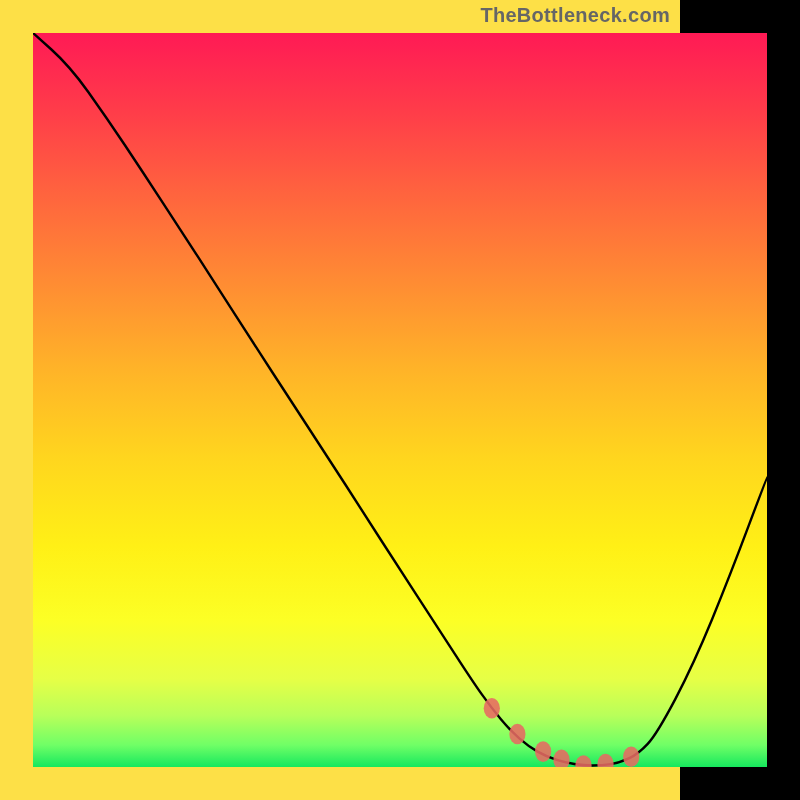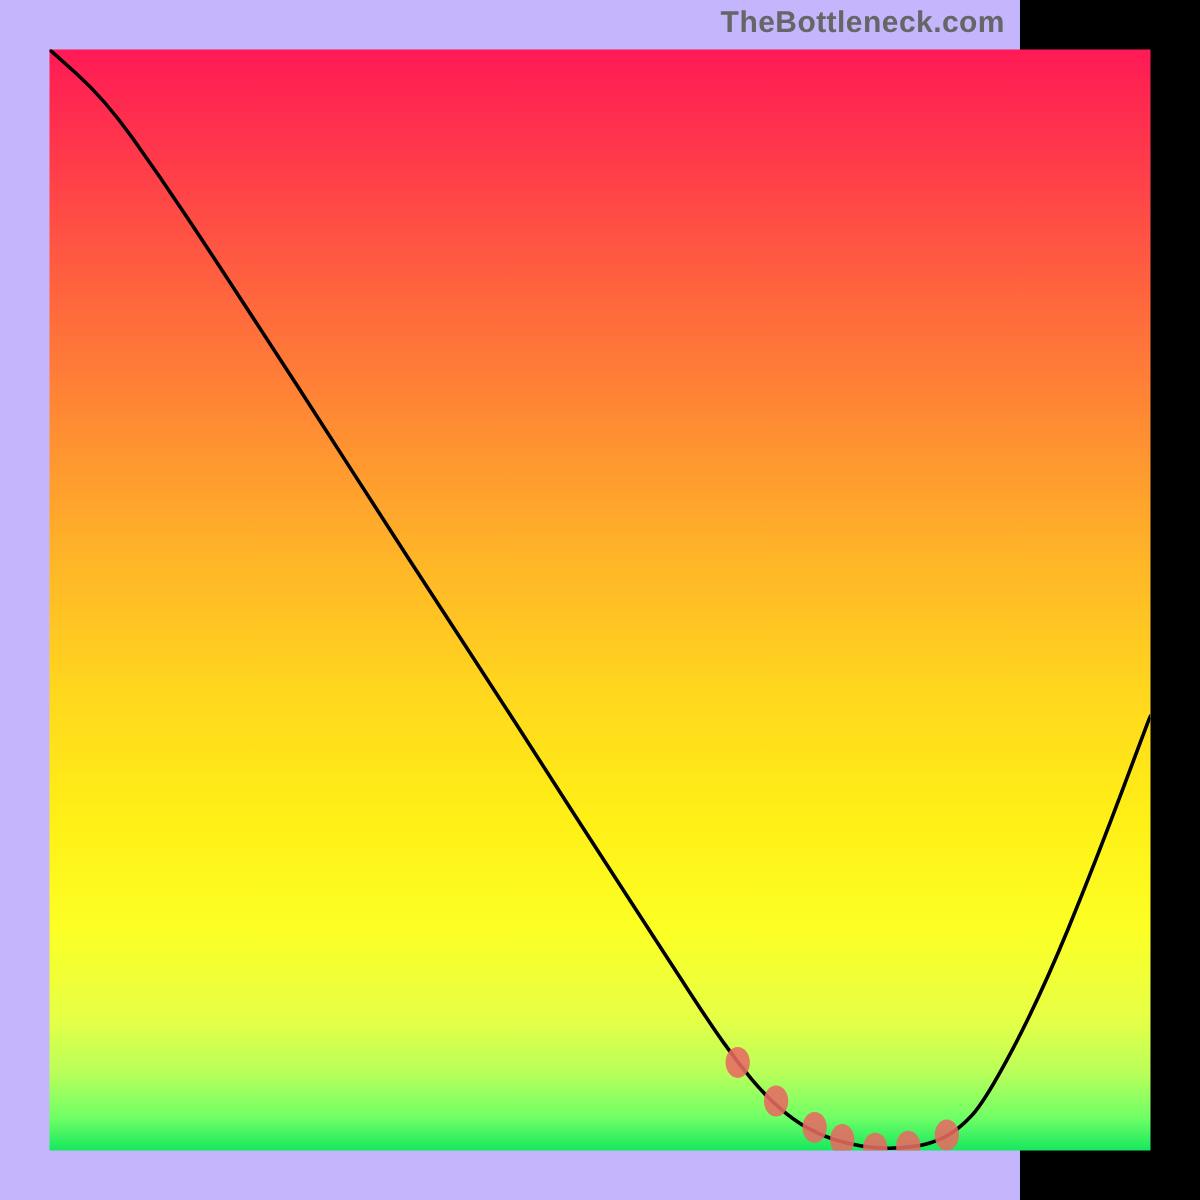--- a/index.html
+++ b/index.html
@@ -1,21 +1,21 @@
 <!DOCTYPE html>
 <html><head>
 <meta charset="utf-8">
 <style>
   * { margin: 0; padding: 0; box-sizing: border-box; }
   html, body { width: 800px; height: 800px; overflow: hidden; background: #000; }
   .frame {
     position: relative;
     width: 680px;
     height: 800px;
-    background: #c4b5fd;
+    background: #fde047;
   }
   .watermark {
     position: absolute;
     top: 4px;
     right: 10px;
     color: #666;
     font-family: Arial, Helvetica, sans-serif;
     font-size: 20px;
     font-weight: bold;
     letter-spacing: 0.3px;

